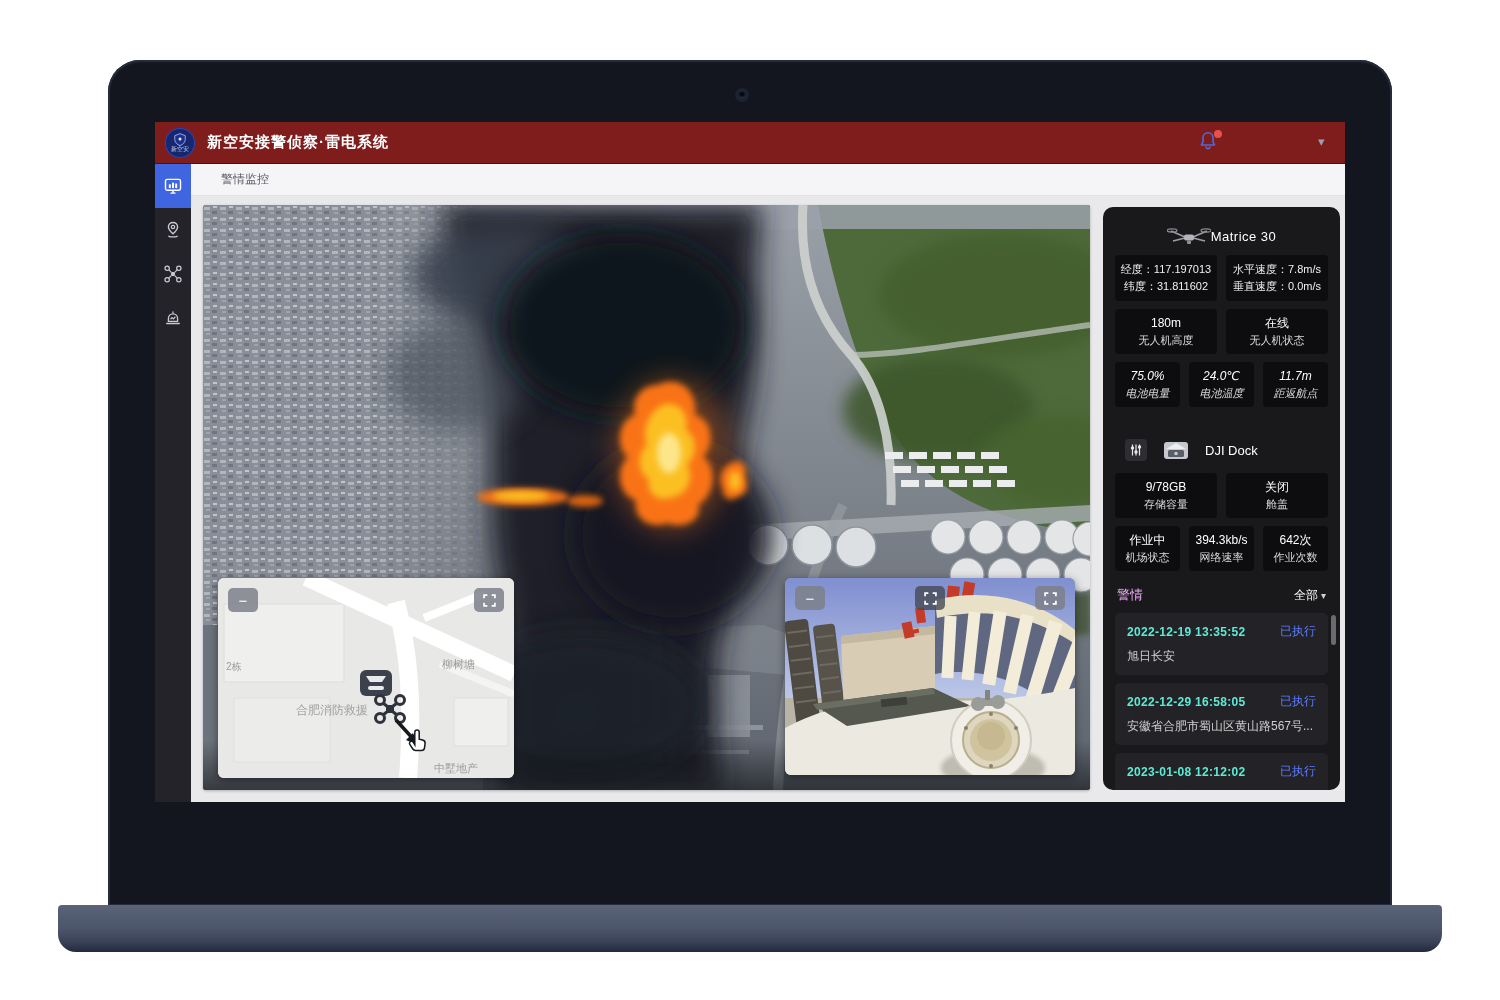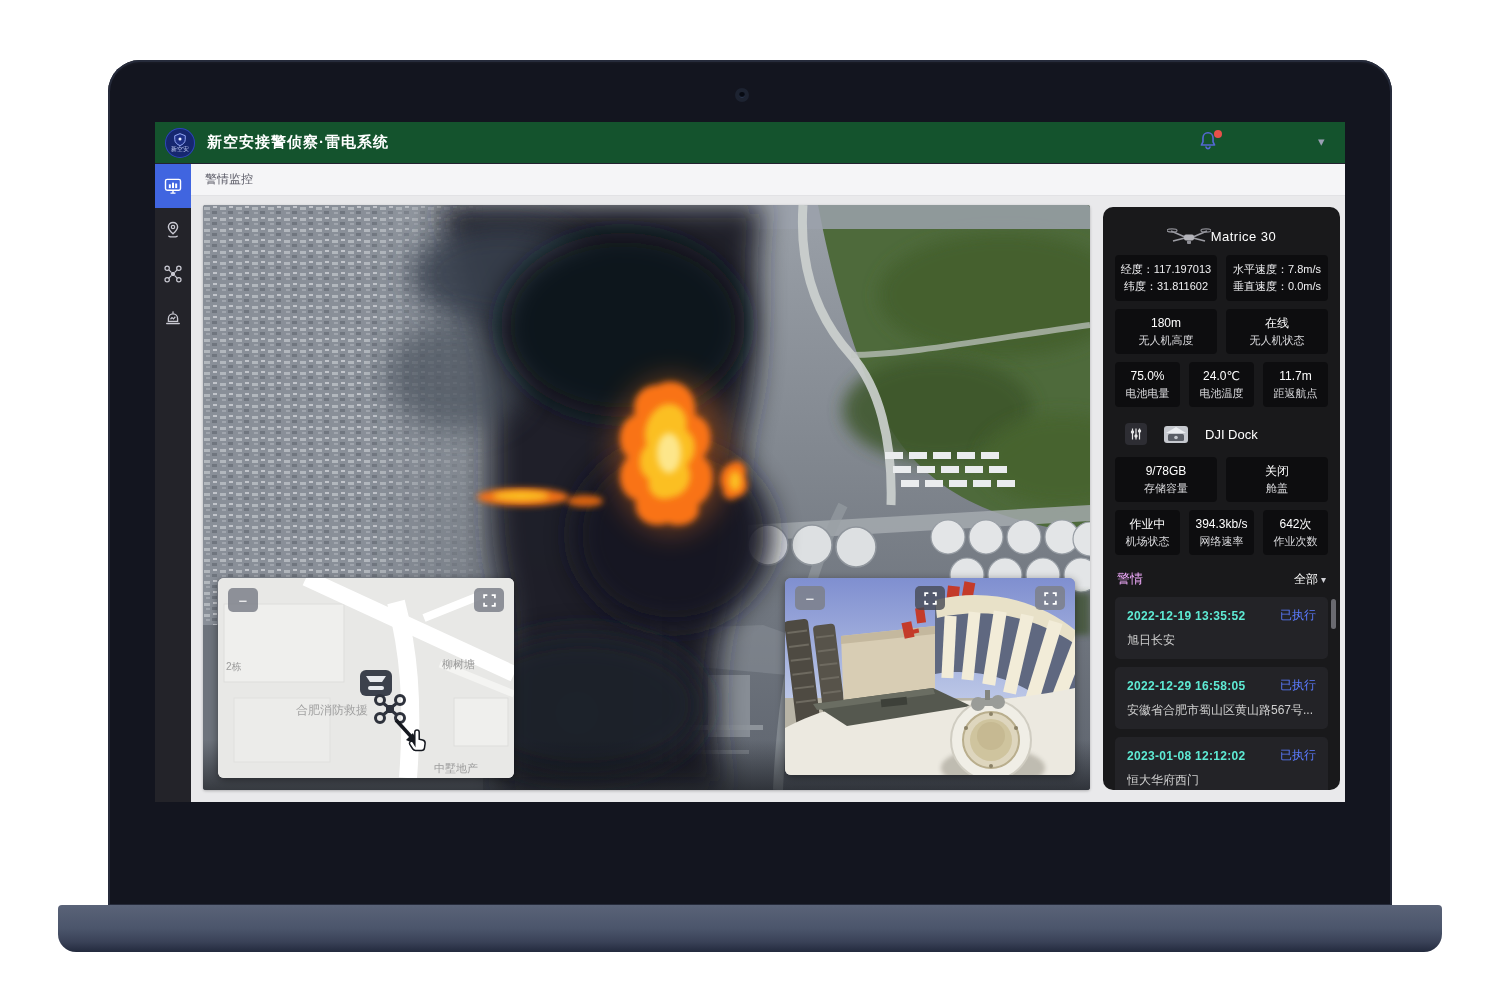--- a/index.html
+++ b/index.html
@@ -17,40 +17,40 @@
             border-radius:50%; background:#070a12; box-shadow: inset 0 -1px 1px #2e3952; }
   .base { position:absolute; left:58px; top:905px; width:1384px; height:47px;
           border-radius:4px 4px 18px 18px;
           background:linear-gradient(180deg,#5a6378 0%,#4b556b 50%,#3a4258 78%,#232a3e 100%); }
 
   
   .screen { position:absolute; left:155px; top:122px; width:1190px; height:680px;
             background:#e9e9eb; overflow:hidden; }
 
   
-  .topbar { position:absolute; left:0; top:0; width:1190px; height:42px; background:#14532d;
+  .topbar { position:absolute; left:0; top:0; width:1190px; height:42px; background:#7f1d1d;
             display:flex; align-items:center; border-bottom:1px solid #232330; }
   .logo { position:relative; width:30px; height:30px; margin-left:10px; border-radius:50%;
           background:#16276f; display:flex; flex-direction:column; align-items:center; justify-content:center;
           box-shadow: inset 0 0 0 1px #2e49b6; }
   .logo .logo-txt { font-size:6px; color:#cfd9ff; line-height:6px; }
   .app-title { color:#ffffff; font-size:15px; font-weight:bold; margin-left:12px; letter-spacing:1px; }
   .bell-wrap { position:absolute; left:1042px; top:8px; width:26px; height:26px; cursor:pointer; }
   .bell-dot { position:absolute; right:1px; top:0; width:8px; height:8px; border-radius:50%; }
   .top-caret { position:absolute; left:1163px; top:12px; color:#9aa0b4; font-size:13px; cursor:pointer; }
 
   
   .sidebar { position:absolute; left:0; top:42px; width:36px; height:638px; background:#232329; }
   .side-item { width:36px; height:44px; display:flex; align-items:center; justify-content:center; cursor:pointer; }
   .side-item.active { background:#4065e0; }
 
   
   .subheader { position:absolute; left:36px; top:42px; width:1154px; height:32px; background:#f5f5f7;
                border-bottom:1px solid #e2e2e5; display:flex; align-items:center; }
-  .subheader span { margin-left:14px; font-size:12px; color:#5a5a66; }
+  .subheader span { margin-left:30px; font-size:12px; color:#5a5a66; }
 
   
   .video { position:absolute; left:48px; top:83px; width:887px; height:585px; background:#2a2e36;
            border-radius:3px; overflow:hidden; box-shadow:0 1px 3px rgba(0,0,0,.25); }
   .video > svg { position:absolute; left:0; top:0; }
 
   
   .overlay { position:absolute; border-radius:6px; overflow:hidden;
              box-shadow:0 2px 8px rgba(0,0,0,.45); }
   .map-overlay { left:15px; top:373px; width:296px; height:200px; background:#e8e8e6; }
@@ -441,21 +441,21 @@
         <div class="pbox">
           <span class="v">180m</span>
           <span class="l">无人机高度</span>
         </div>
         <div class="pbox">
           <span class="v">在线</span>
           <span class="l">无人机状态</span>
         </div>
       </div>
 
-      <div class="prow" style="margin-bottom:12px;">
+      <div class="prow" style="margin-bottom:28px;font-style:italic;">
         <div class="pbox">
           <span class="v">75.0%</span>
           <span class="l">电池电量</span>
         </div>
         <div class="pbox">
           <span class="v">24.0℃</span>
           <span class="l">电池温度</span>
         </div>
         <div class="pbox">
           <span class="v">11.7m</span>

